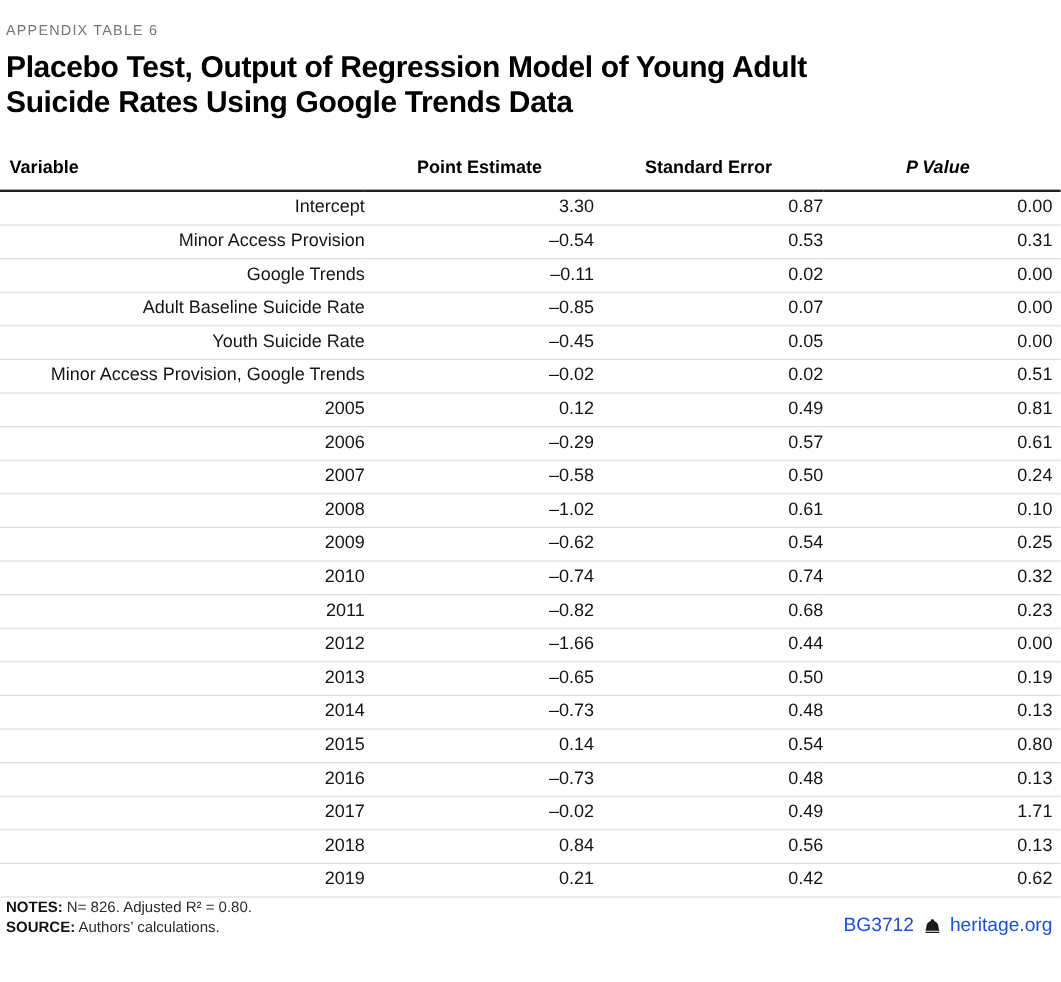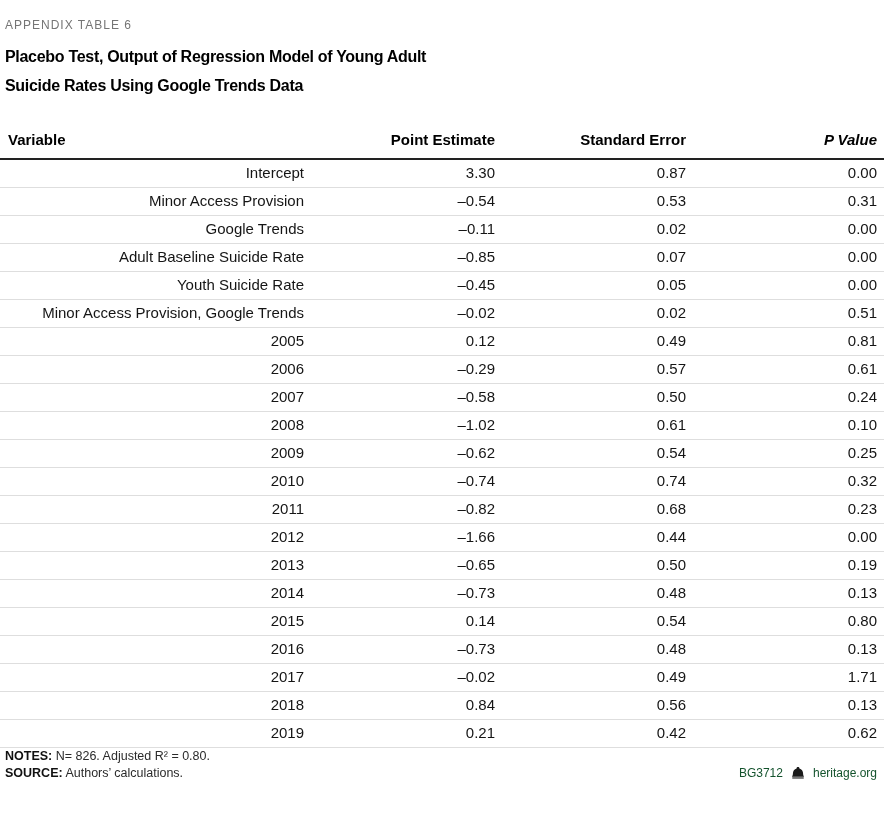--- a/index.html
+++ b/index.html
@@ -17,42 +17,42 @@
     padding: 18px 0 6px 0;
   }
   .eyebrow {
     margin-left: 5px;
     font-size: 12px;
     letter-spacing: 1px;
     color: #757575;
   }
   .title {
     margin: 10px 0 0 5px;
-    font-size: 16px;
+    font-size: 25px;
     font-weight: bold;
     line-height: 29px;
     letter-spacing: -0.3px;
     color: #000;
     white-space: pre-line;
   }
   table.regression {
     width: 100%;
     border-collapse: collapse;
     margin-top: 26px;
     table-layout: fixed;
   }
   col.c-var { width: 304px; }
   col.c-pe  { width: 191px; }
   col.c-se  { width: 191px; }
   col.c-pv  { width: 198px; }
   thead th {
     font-size: 15px;
     font-weight: bold;
     color: #000;
-    text-align: right;
+    text-align: center;
     padding: 5px 0 9px 0;
     border-bottom: 2px solid #222;
     line-height: 18px;
   }
   thead th.first { text-align: left; padding-left: 8px; }
   thead th.last  { padding-right: 7px; font-style: italic; }
   tbody td {
     font-size: 15px;
     color: #151515;
     text-align: right;
@@ -72,22 +72,22 @@
   .notes {
     font-size: 12.5px;
     line-height: 16.5px;
     color: #2b2b2b;
   }
   .notes .lbl { font-weight: bold; color: #111; }
   .pubinfo {
     display: flex;
     align-items: center;
     gap: 7px;
-    font-size: 12px;
-    color: #14532d;
+    font-size: 16px;
+    color: #1d4ed8;
     text-align: center;
   }
   .bell { display: inline-block; width: 16px; height: 16px; }
   .bell svg { display: block; width: 16px; height: 16px; fill: #1a1a1a; }
 </style>
 </head>
 <body>
 
 <div class="page">
 

